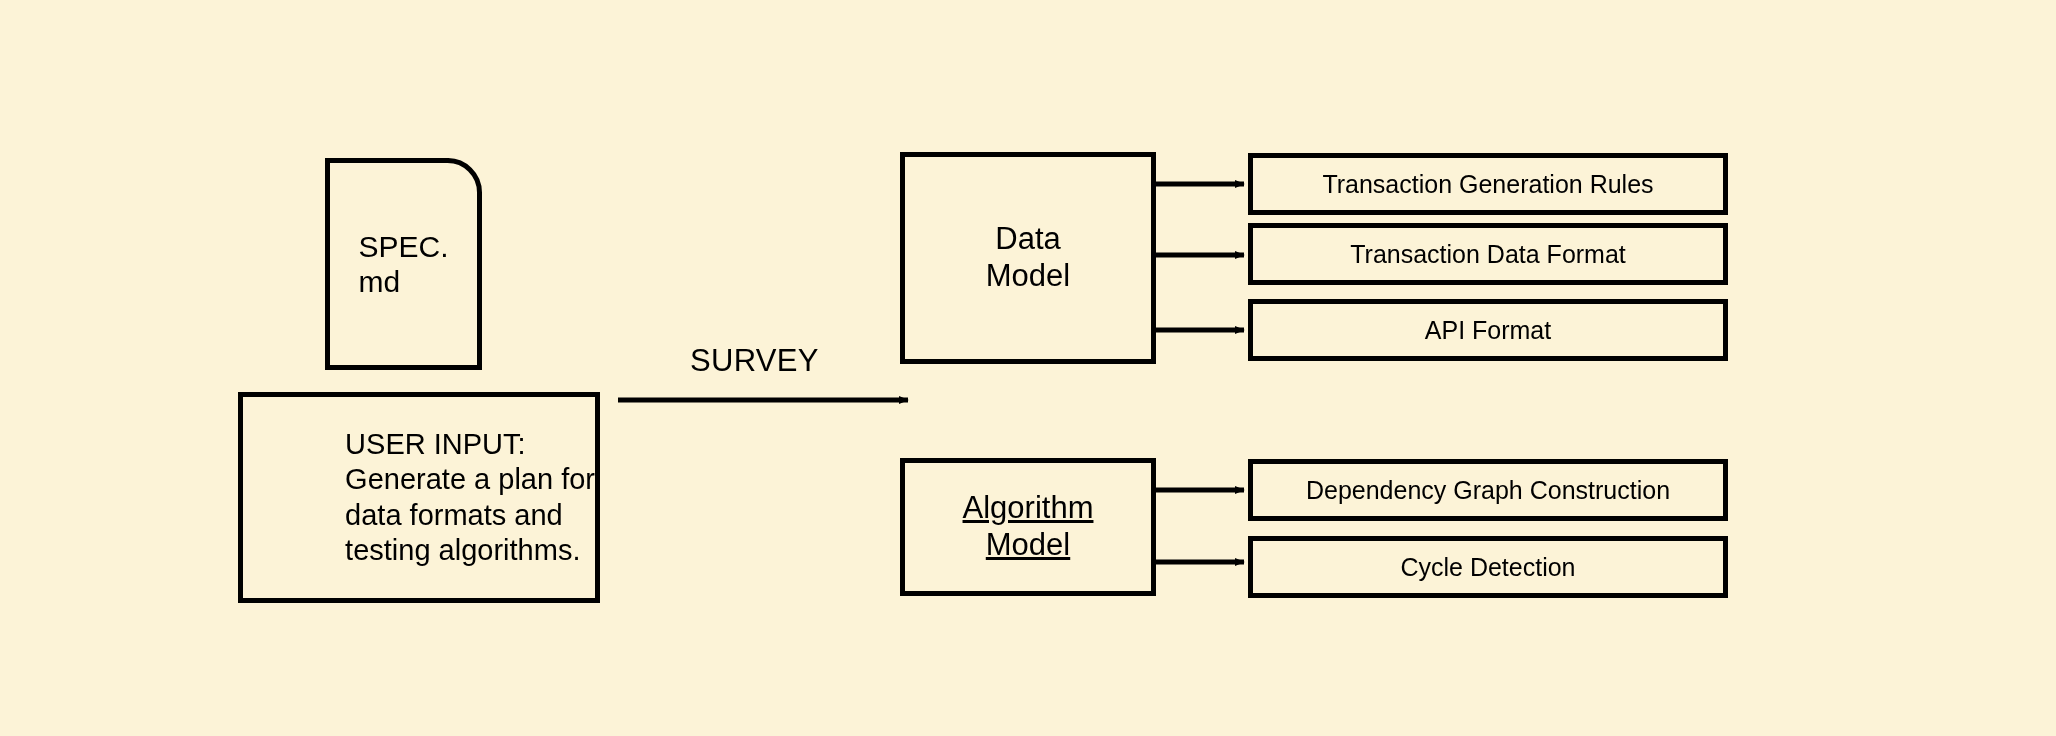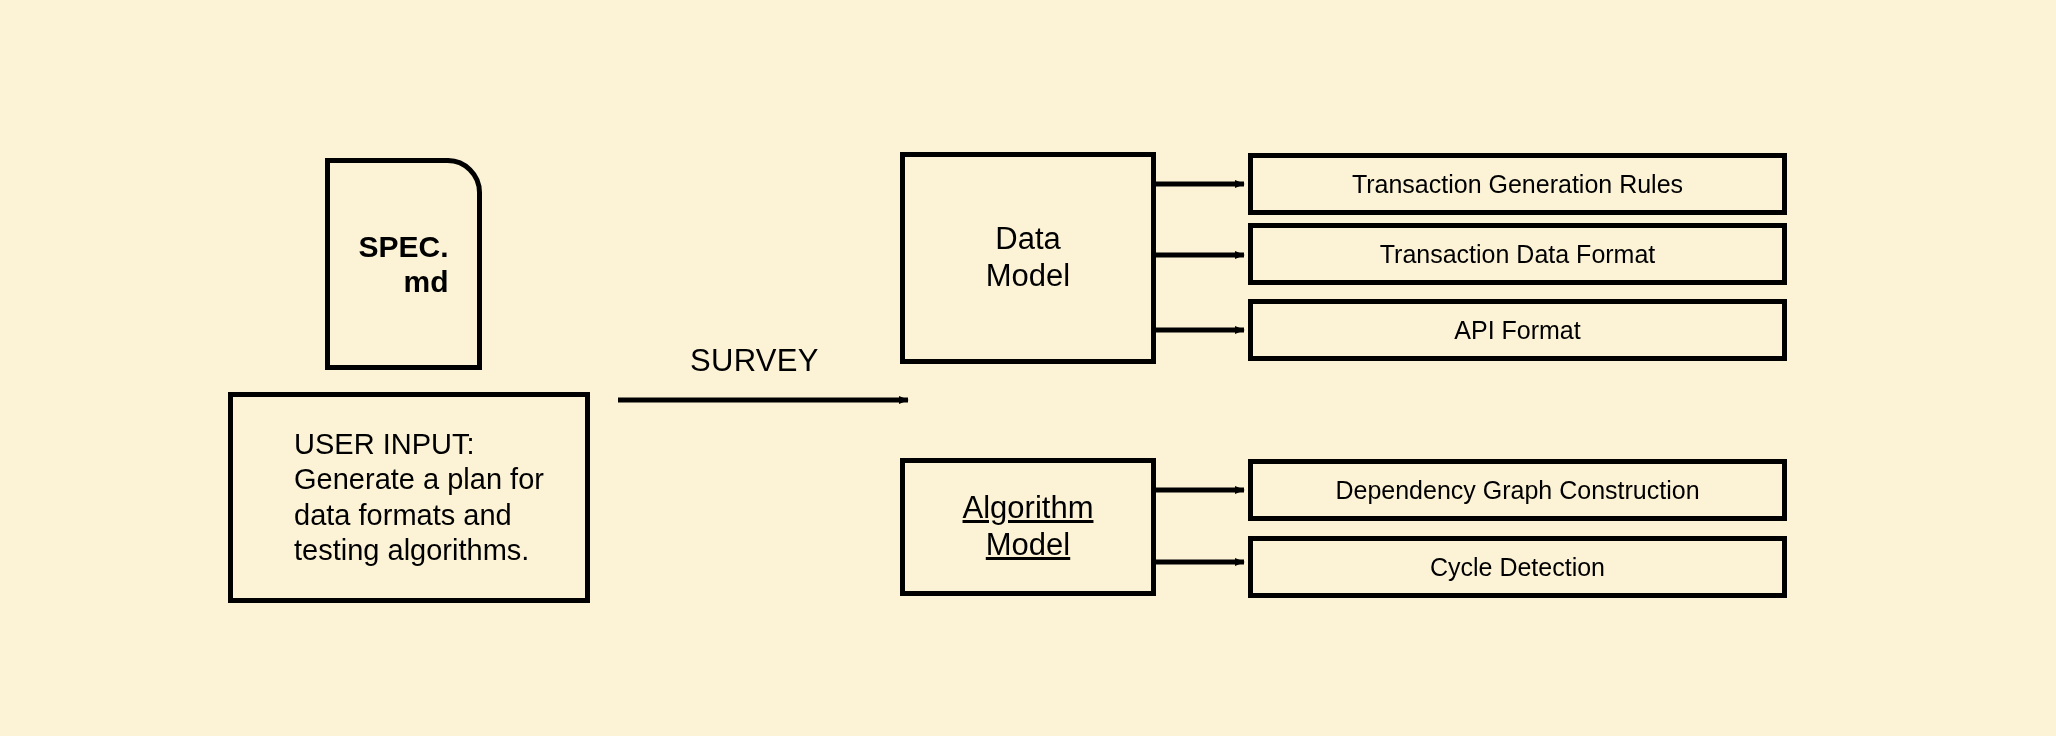--- a/index.html
+++ b/index.html
@@ -65,32 +65,31 @@
     left: 0;
     top: 0;
     width: 157px;
     height: 212px;
     display: flex;
     align-items: center;
     justify-content: center;
     font-size: 30px;
     line-height: 1.18;
     color: #000000;
-    text-align: right;
+    text-align: left;
     white-space: pre-line;
-    font-weight: bold;
   }
 
   
   #user-input-box {
-    left: 228px;
+    left: 238px;
     top: 392px;
     width: 362px;
     height: 211px;
-    justify-content: center;
+    justify-content: flex-end;
     align-items: center;
     padding-left: 20px;
     text-align: left;
   }
   #user-input-box .node-text {
     font-size: 29px;
     line-height: 1.22;
     text-align: left;
   }
 
@@ -110,21 +109,21 @@
     text-decoration: underline;
   }
   .model-box .node-text {
     font-size: 31px;
     line-height: 1.18;
   }
 
   
   .leaf-box {
     left: 1248px;
-    width: 539px;
+    width: 480px;
     height: 62px;
   }
   .leaf-box .node-text {
     font-size: 25px;
   }
   #leaf-transaction-generation-rules { top: 153px; }
   #leaf-transaction-data-format      { top: 223px; }
   #leaf-api-format                   { top: 299px; }
   #leaf-dependency-graph             { top: 459px; }
   #leaf-cycle-detection              { top: 536px; }

